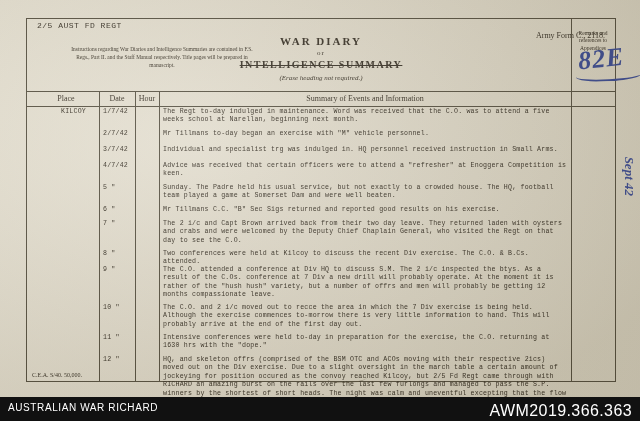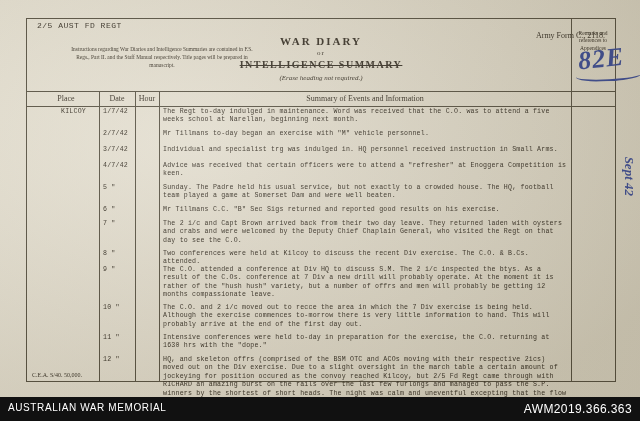--- a/index.html
+++ b/index.html
@@ -26,21 +26,21 @@
   #footer{
     position:absolute;left:0;bottom:0;width:640px;height:24px;
     background:#111;color:#fff;
   }
   #footer .left{
     position:absolute;left:8px;top:5px;font-family:"Liberation Sans",sans-serif;
     font-size:10px;letter-spacing:.6px;
   }
   #footer .right{
     position:absolute;right:8px;top:5px;font-family:"Liberation Sans",sans-serif;
-    font-size:12px;letter-spacing:.4px;
+    font-size:16px;letter-spacing:.4px;
   }
 
   
   .frame{
     position:absolute;left:26px;top:18px;width:588px;height:362px;
     border:1px solid #4a4434;
   }
   .hline{position:absolute;background:#4a4434;height:1px;left:0;right:0;}
   .vline{position:absolute;background:#4a4434;width:1px;top:0;bottom:0;}
 
@@ -222,17 +222,17 @@
       <div id="pencil"></div>
 
     </div>
 
     <div class="ink" id="ink-82e">82E</div>
     <div class="ink" id="ink-side">Sept 42</div>
 
   </div>
 
   <div id="footer">
-    <div class="left">AUSTRALIAN WAR MEMORIAL</div>
+    <div class="left">AUSTRALIAN WAR RICHARD</div>
     <div class="right">AWM2019.366.363</div>
   </div>
 
 </div>
 
 </body></html>

